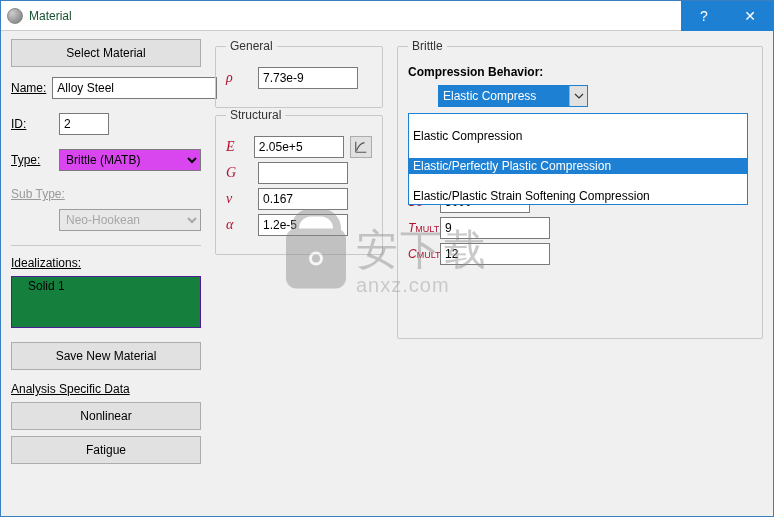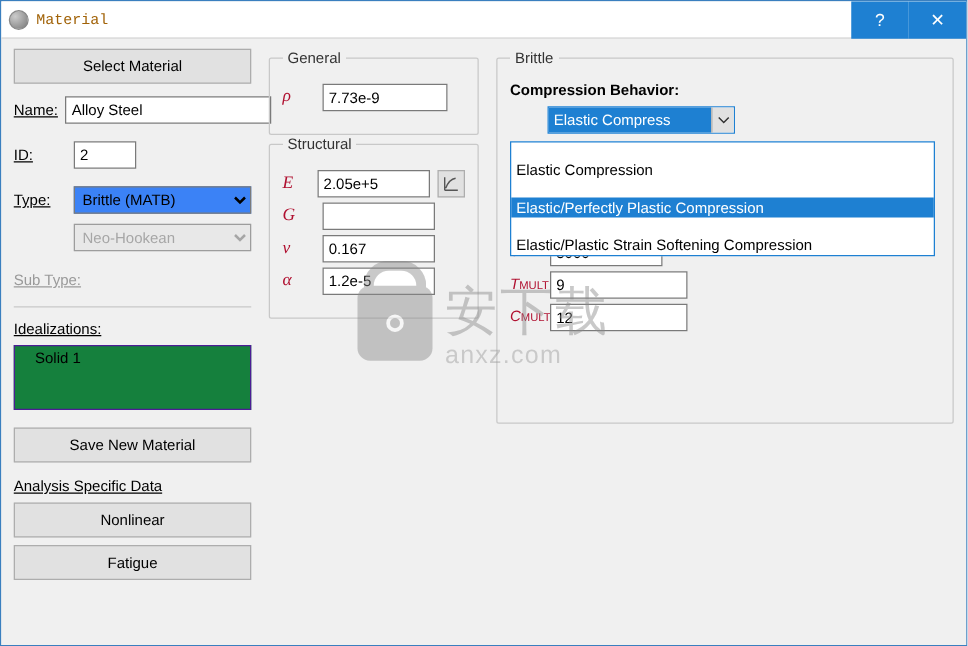--- a/index.html
+++ b/index.html
@@ -1,37 +1,37 @@
 <!DOCTYPE html>
 <html><head>
 <meta charset="utf-8">
 <style>
   * { box-sizing: border-box; font-family: "Segoe UI", Tahoma, sans-serif; font-size: 12px; }
   body { margin: 0; background: #fff; }
   .window { width: 774px; height: 517px; border: 1px solid #3a7fbf; position: relative; background: #f0f0f0; overflow: hidden; }
   .titlebar { height: 30px; background: #fff; display: flex; align-items: center; border-bottom: 1px solid #ccc; }
   .titlebar .ticon { width: 16px; height: 16px; margin: 0 6px; border-radius: 50%; background: radial-gradient(circle at 30% 30%, #ccc, #777); border: 1px solid #888; }
-  .titlebar .title { color: #a16207; flex: 1; font-family: Liberation Mono, monospace; }
+  .titlebar .title { color: #14532d; flex: 1; }
   .titlebar .winbtn { width: 46px; height: 30px; display: flex; align-items: center; justify-content: center; color: #fff; font-size: 16px; }
   .titlebar .help { background: #1e80d2; }
   .titlebar .help span { color:#fff; font-size:14px; }
   .titlebar .close { background: #1e80d2; }
   .titlebar .close span { color:#fff; font-size:14px; }
   .body { display: flex; height: calc(100% - 30px); padding: 2px; background: #f0f0f0; }
   .leftcol { width: 206px; padding: 6px 8px 6px 8px; display: flex; flex-direction: column; gap: 6px; }
   .midcol { width: 180px; padding: 6px 6px; display: flex; flex-direction: column; }
   .rightcol { flex: 1; padding: 6px 8px; position: relative; }
   fieldset.group { border: 1px solid #c8c8c8; border-radius: 2px; padding: 10px 10px 14px 10px; margin: 0; min-width: 0; position: relative; }
   fieldset.group > legend { padding: 0 4px; color: #333; }
   .btn { background: #e1e1e1; border: 1px solid #adadad; height: 28px; display: flex; align-items: center; justify-content: center; cursor: pointer; }
   .row { display: flex; align-items: center; gap: 6px; margin: 4px 0; }
   .lbl { color: #000; text-decoration: underline; }
   .lbl.dis { color: #9a9a9a; }
   input.text { border: 1px solid #7a7a7a; height: 22px; padding: 2px 4px; background: #fff; }
-  select.combo { border: 1px solid #7a7a7a; height: 22px; background: #3b82f6; padding: 0 2px; }
+  select.combo { border: 1px solid #7a7a7a; height: 22px; background: #d946ef; padding: 0 2px; }
   select.combo.dis { background: #e6e6e6; color: #888; }
   textarea.idealbox { border: 1px solid #4c1d95; background: #15803d; width: 100%; height: 52px; padding: 2px 16px; resize: none; }
   .sym { width: 26px; text-align: left; color: #b01030; font-family: "Times New Roman", serif; font-style: italic; font-size: 14px; }
   .sym small { font-size: 9px; font-style: normal; }
   .iconbtn { width: 26px; height: 22px; border: 1px solid #adadad; background: #e1e1e1; display:flex; align-items:center; justify-content:center; cursor:pointer; }
   .iconbtn svg { width:14px; height:14px; }
   .rightgroup { min-height: 300px; }
   .cb-label { font-weight: bold; margin: 2px 0 6px 0; }
   .cb-select-wrap { margin-left: 30px; margin-bottom: 4px; }
   .cb-select { border: 1px solid #1e80d2; height: 22px; width: 150px; display: flex; align-items: center; background: #fff; position: relative; }
@@ -77,28 +77,28 @@
       <div class="row">
         <span class="lbl" style="width:42px">ID:</span>
         <input class="text" style="width: 50px;" value="2">
       </div>
       <div class="row">
         <span class="lbl" style="width:42px">Type:</span>
         <select class="combo" style="flex:1">
           <option>Brittle (MATB)</option>
         </select>
       </div>
+      <div class="row" style="margin-top:6px">
+        <span class="lbl dis">Sub Type:</span>
+      </div>
       <div class="row" style="margin-top:-2px">
         <span style="width:42px"></span>
         <select class="combo dis" style="flex:1" disabled="">
           <option>Neo-Hookean</option>
         </select>
-      </div>
-      <div class="row" style="margin-top:6px">
-        <span class="lbl dis">Sub Type:</span>
       </div>
 
       <hr class="divider">
 
       <div class="lbl">Idealizations:</div>
       <textarea class="idealbox" readonly="" style="">Solid 1</textarea>
 
       <div class="btn" style="margin-top:8px">Save New Material</div>
 
       <div class="lbl" style="margin-top:6px">Analysis Specific Data</div>

